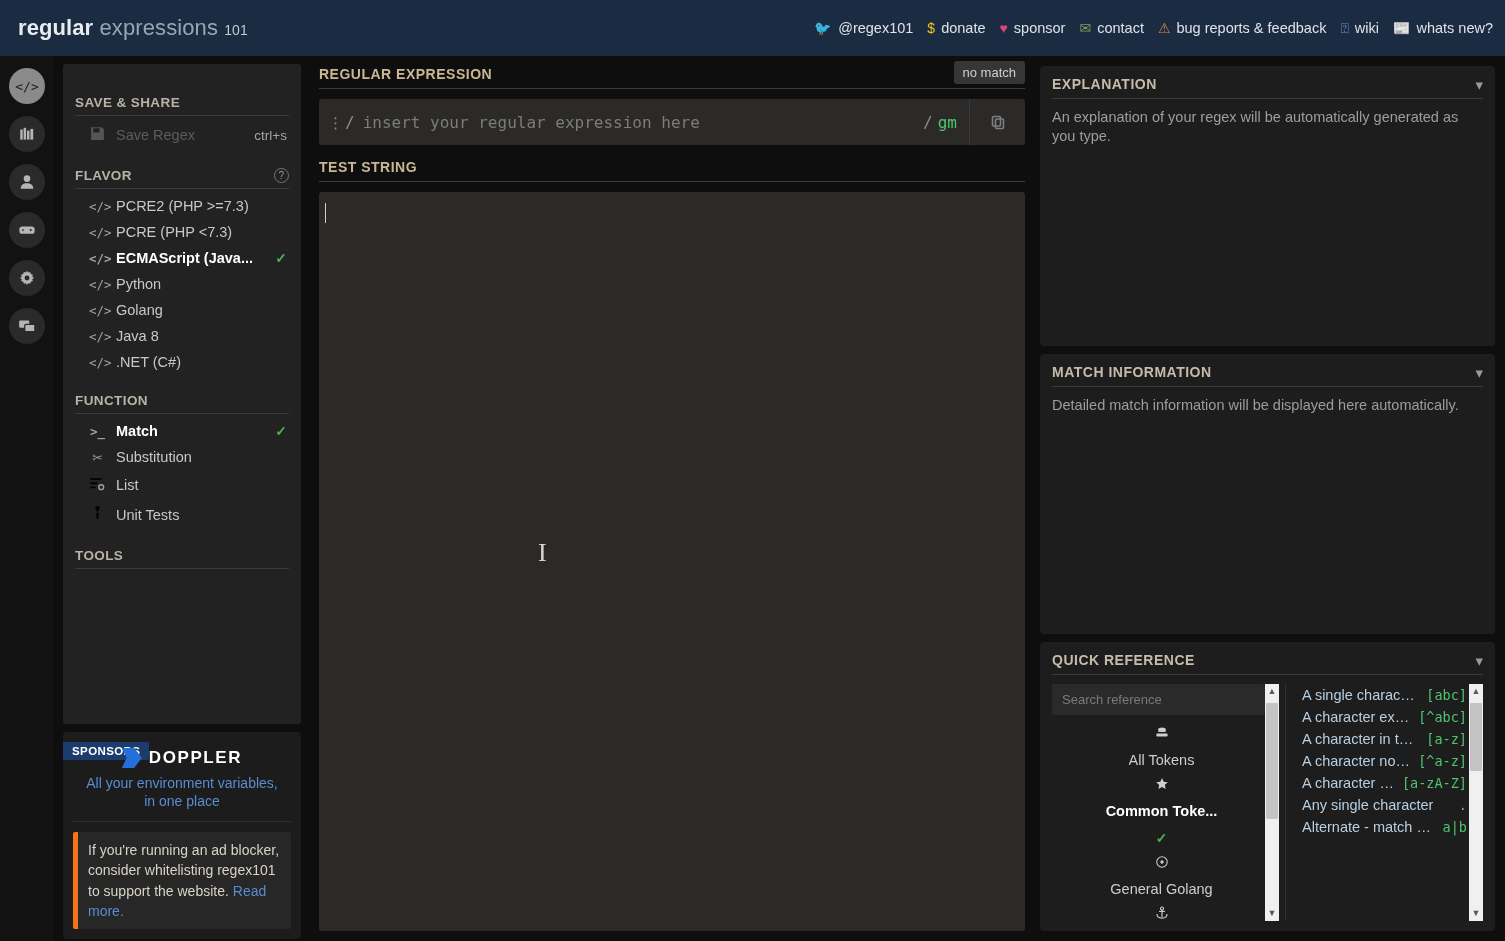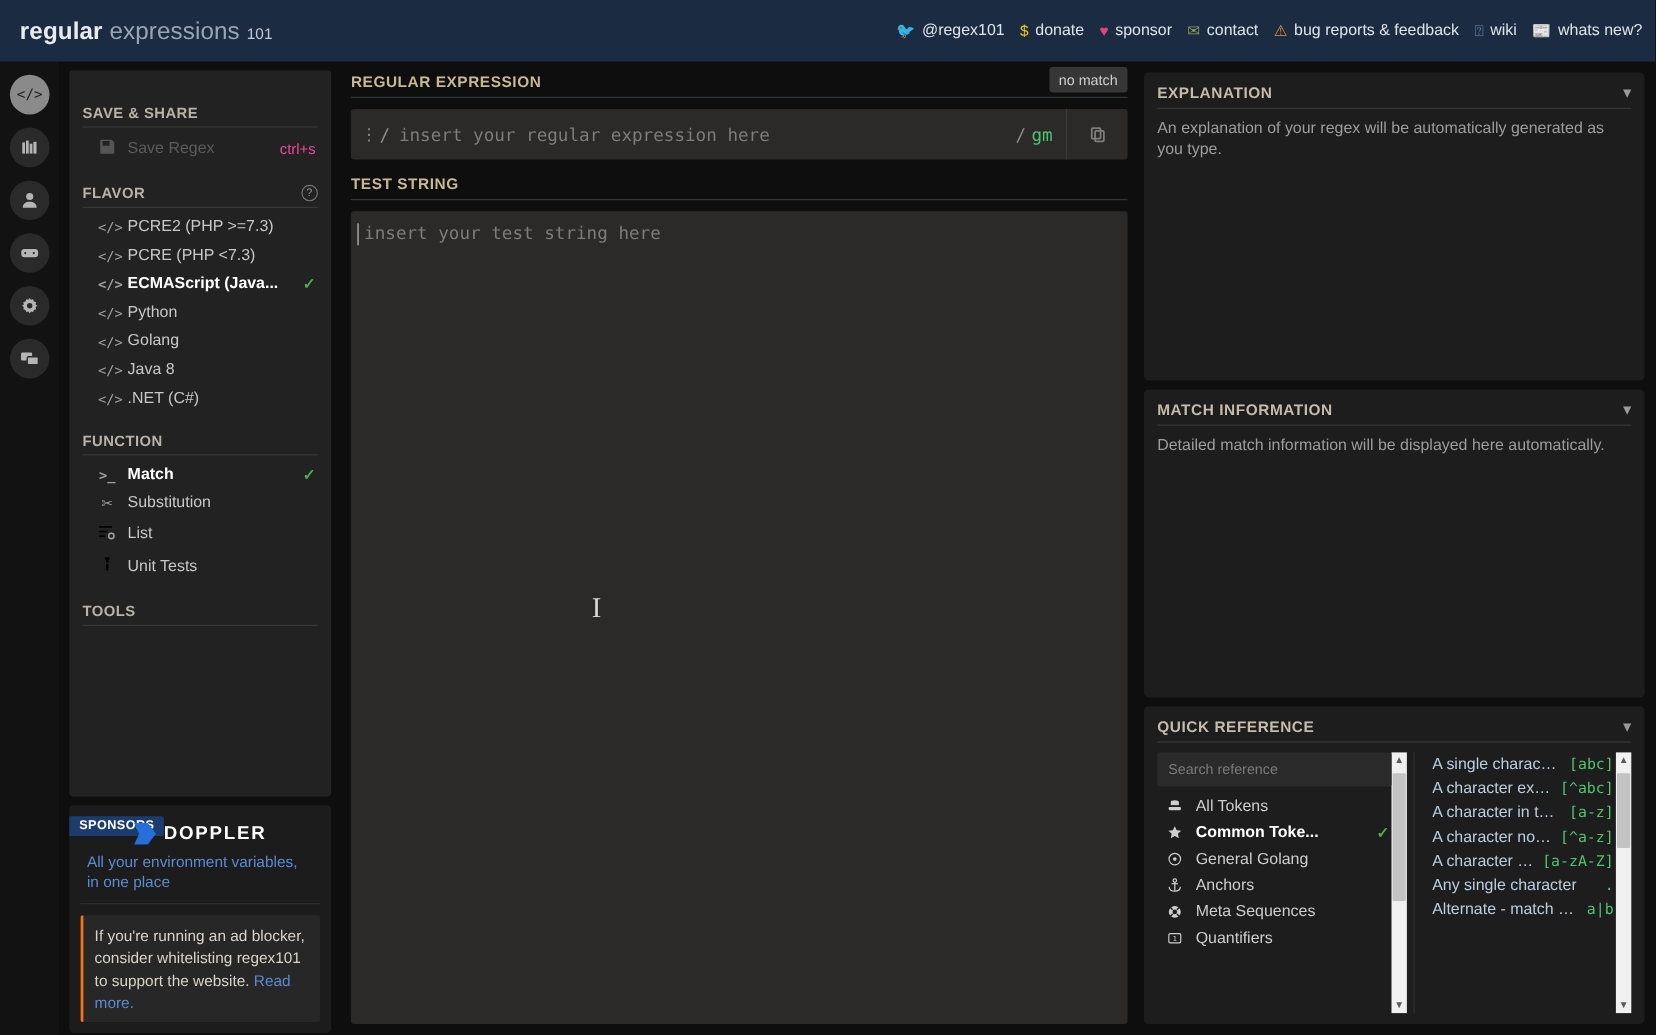--- a/index.html
+++ b/index.html
@@ -67,43 +67,43 @@
   .mitem {
     display: flex; align-items: center; gap: 10px;
     padding: 5px 2px 5px 14px; font-size: 14.5px; color: #c8c8c8;
     cursor: pointer; border-radius: 2px;
   }
   .mitem.sel { font-weight: bold; color: #ffffff; }
   .mitem.dis { color: #5c5c5c; cursor: default; }
   .mico { width: 17px; text-align: center; color: #a0a0a0; font-size: 12.5px; flex: 0 0 17px; }
   .mitem.dis .mico { color: #555; }
   .mlab { flex: 1; white-space: nowrap; overflow: hidden; text-overflow: ellipsis; }
-  .shortcut { color: #ec4899; font-size: 13.5px; text-align: right; }
+  .shortcut { color: #a3a3a3; font-size: 13.5px; text-align: right; }
   .check { color: #4caf50; font-size: 14px; font-weight: bold; }
   .gap { height: 10px; }
 
   
   #sponsorbox { margin: 8px; background: #1c1c1c; border-radius: 4px; padding: 10px; position: relative; }
   #sponsortag {
     position: absolute; top: 10px; left: 0;
     background: #1d3c6e; color: #fff; font-size: 11.5px; font-weight: bold;
     padding: 3px 9px; letter-spacing: .4px; border-radius: 0 2px 2px 0;
   }
   #dopplerrow { display: flex; align-items: center; justify-content: center; gap: 7px; padding: 6px 0 4px 0; }
   #dopplermark {
     width: 20px; height: 20px; background: #2570d8;
     clip-path: polygon(0 0, 62% 0, 100% 50%, 62% 100%, 0 100%, 24% 50%);
   }
   #dopplername { color: #fff; font-size: 17px; font-weight: bold; letter-spacing: 1.6px; }
-  #sponsortxt { color: #5b8bd0; font-size: 14px; line-height: 1.32; padding: 2px 6px 10px 6px; cursor: pointer; }
+  #sponsortxt { color: #5b8bd0; font-size: 14px; text-align: center; line-height: 1.32; padding: 2px 6px 10px 6px; cursor: pointer; }
   #adnote {
     border-top: 1px solid #2f2f2f; padding-top: 10px;
   }
   #adinner {
-    background: #272727; border-left: 3px solid #f97316; border-radius: 2px;
+    background: #272727; border-left: 5px solid #f97316; border-radius: 2px;
     padding: 8px 10px; font-size: 14px; line-height: 1.45; color: #d9d3c8;
   }
   #adinner a { color: #5b8bd0; text-decoration: none; cursor: pointer; }
 
   
   #center { flex: 1; min-width: 0; padding: 10px 10px 0 10px; display: flex; flex-direction: column; }
   .panelhead {
     display: flex; align-items: flex-end; justify-content: space-between;
     border-bottom: 1px solid #3a3a3a; padding-bottom: 6px; position: relative;
   }
@@ -174,21 +174,21 @@
   #qrleft { width: 213px; min-width: 213px; display: flex; flex-direction: column; position: relative; }
   #qrsearch {
     background: #2a2a2a; border: none; outline: none; color: #ccc;
     font-size: 13px; padding: 8px 10px; border-radius: 2px; margin-bottom: 6px;
     font-family: "Liberation Sans", sans-serif;
   }
   #qrsearch::placeholder { color: #7a7a7a; }
   .qrlist { flex: 1; overflow: hidden; }
   .qritem {
     display: flex; align-items: center; gap: 11px;
-    padding: 4px 2px 4px 8px; font-size: 14.5px; color: #cdcdcd; cursor: pointer;
+    padding: 4px 2px 4px 8px; font-size: 14.5px; color: #cdcdcd; cursor: pointer; flex-direction: column;
   }
   .qritem.sel { font-weight: bold; color: #fff; }
   .qrico { width: 16px; text-align: center; color: #cfcfcf; font-size: 13px; flex: 0 0 16px; display: flex; align-items: center; justify-content: center; }
   .qrico svg { width: 14px; height: 14px; fill: currentColor; }
   .qrlab { flex: 1; white-space: nowrap; overflow: hidden; text-overflow: ellipsis; }
   #qrright { flex: 1; min-width: 0; display: flex; flex-direction: column; border-left: 1px solid #313131; padding-left: 14px; margin-left: 6px; }
   .tokrow {
     display: flex; align-items: baseline; gap: 8px;
     padding: 3px 2px; font-size: 14.5px; color: #b9cfe0; cursor: pointer; white-space: nowrap;
   }
@@ -411,21 +411,20 @@
           </svg>
       </div>
     </div>
 
     <div class="panelhead" id="teststringhead">
       <h2>TEST STRING</h2>
     </div>
 
     <div id="teststringbox">
       <div id="caret"></div>
-      <div id="testplaceholder">insert your test string here</div>
       <div id="mousecursor">I</div>
     </div>
   </div>
 
   <div id="right">
 
     <div class="card" id="card-explanation">
       <div class="cardhead">
         <h3>EXPLANATION</h3>
         <span class="chev">▾</span>

